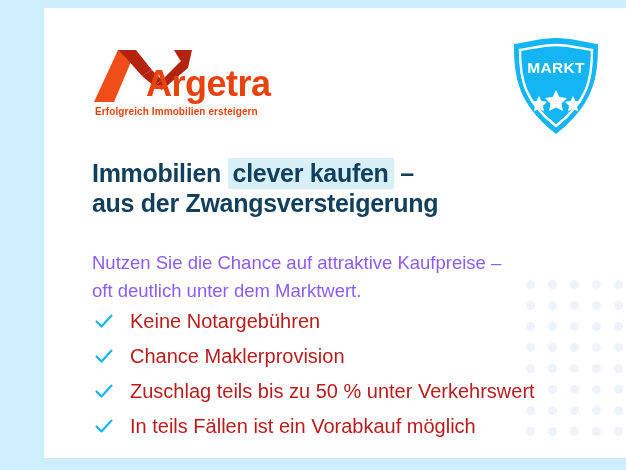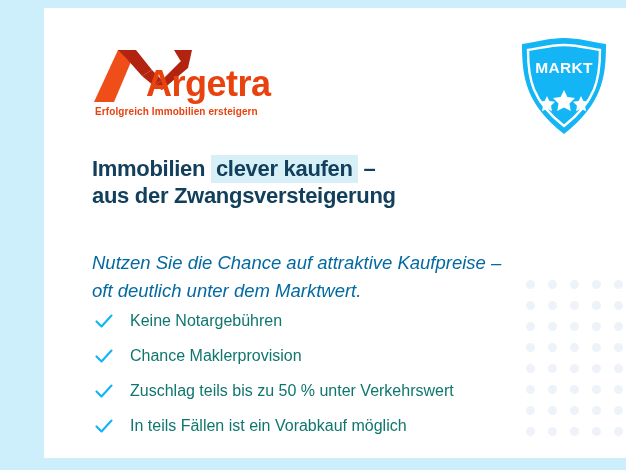--- a/index.html
+++ b/index.html
@@ -84,21 +84,21 @@
     font-size: 10px;
     font-weight: bold;
     color: #e8420e;
     letter-spacing: 0.1px;
     white-space: nowrap;
   }
 
   
   .badge {
     position: absolute;
-    right: 42px;
+    right: 50px;
     top: 28px;
     width: 96px;
     height: 100px;
   }
   .badge-text {
     position: absolute;
     left: 0;
     right: 0;
     top: 24px;
     text-align: center;
@@ -109,43 +109,42 @@
     letter-spacing: 0.3px;
     pointer-events: none;
   }
   .badge-text span { display: block; }
 
   
   .headline {
     position: absolute;
     left: 48px;
     top: 133px;
-    font-size: 22px;
+    font-size: 25px;
     font-weight: bold;
     color: #12405c;
     line-height: 1.22;
     letter-spacing: -0.3px;
   }
   .headline .hl {
     background: #d7f0f8;
     padding: 1px 5px 2px 5px;
     box-decoration-break: clone;
     -webkit-box-decoration-break: clone;
   }
 
   
   .subtitle {
     position: absolute;
     left: 48px;
     top: 222px;
     font-size: 18.5px;
-    color: #0369a1;
+    color: #8b5cf6;
     line-height: 1.55;
     font-weight: normal;
-    font-style: italic;
   }
 
   
   .bullets {
     position: absolute;
     left: 50px;
     top: 297px;
     margin: 0;
     padding: 0;
     list-style: none;
@@ -157,22 +156,22 @@
     margin-bottom: 3px;
   }
   .check {
     flex: 0 0 auto;
     width: 20px;
     height: 20px;
     margin-right: 16px;
     display: block;
   }
   .bullet-label {
-    font-size: 16px;
-    color: #0f766e;
+    font-size: 20px;
+    color: #b91c1c;
     white-space: nowrap;
   }
 </style>
 </head>
 <body>
 
 <div class="banner">
   <div class="card">
 
     <div class="dot-grid">

